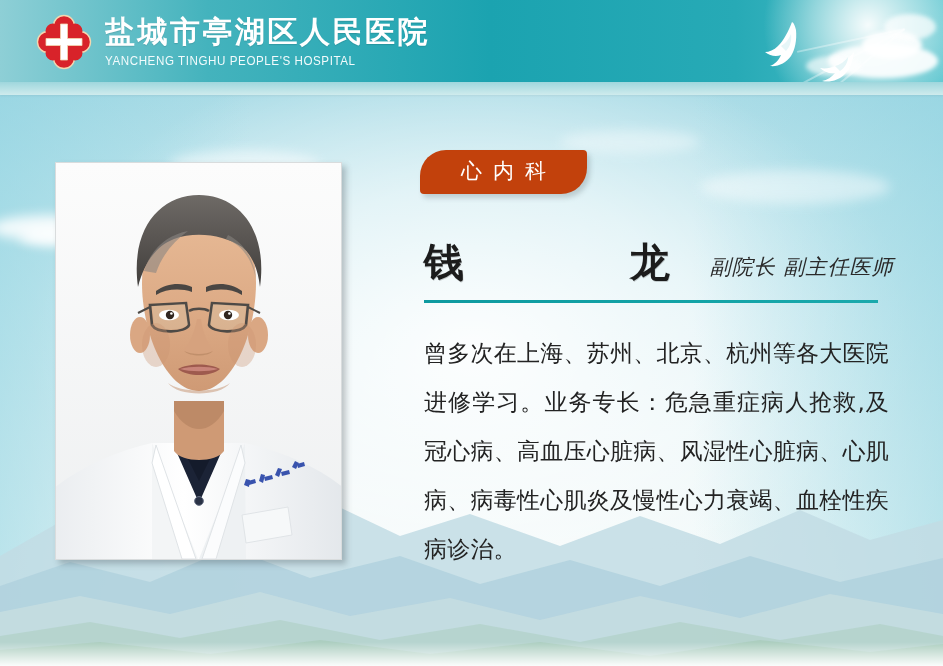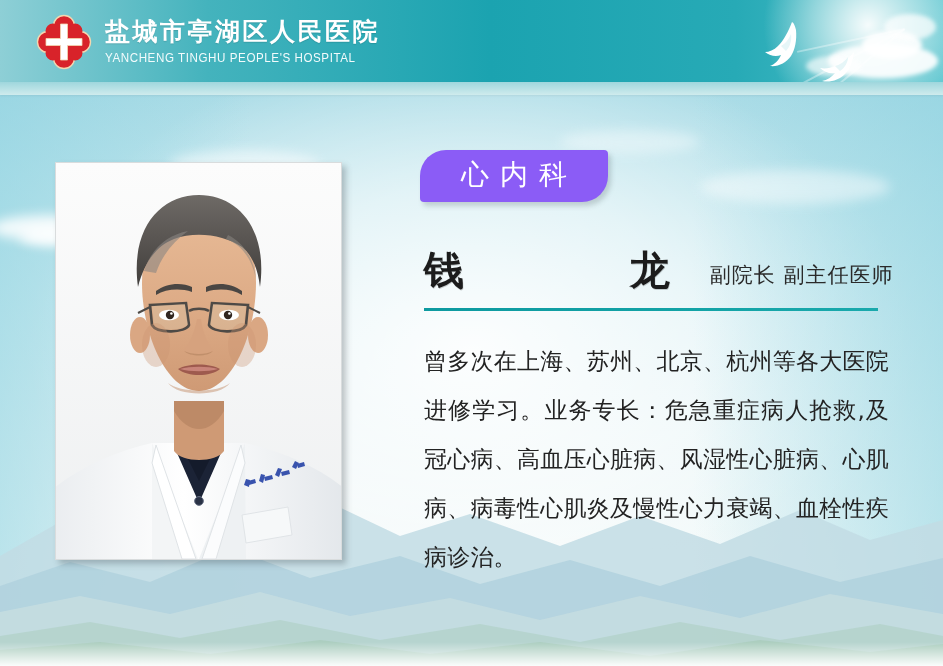--- a/index.html
+++ b/index.html
@@ -52,21 +52,21 @@
   .hdr-strip{
     position:absolute;left:0;top:82px;width:943px;height:13px;
     background:linear-gradient(to bottom,#9fd7dd 0%, #b9e2e6 55%, #cfebed 100%);
     box-shadow:0 1px 2px rgba(0,0,0,0.06);
   }
 
   
   .logo-wrap{position:absolute;left:36px;top:14px;display:flex;align-items:center;gap:13px;}
   .logo-mark{position:relative;width:56px;height:56px;}
   .brand-cn{
-    color:#ffffff;font-size:25px;font-weight:bold;letter-spacing:2.5px;
+    color:#ffffff;font-size:30px;font-weight:bold;letter-spacing:2.5px;
     line-height:1;margin:0;text-shadow:0 1px 1px rgba(0,0,0,0.12);
     font-family:"DejaVu Sans","Liberation Sans",sans-serif;
   }
   .brand-en{
     color:#f2fbfc;font-size:12.5px;letter-spacing:0.6px;margin-top:7px;
     font-family:"Liberation Sans","DejaVu Sans",sans-serif;
     transform:scaleX(0.93);transform-origin:left center;white-space:nowrap;
   }
 
   
@@ -76,37 +76,37 @@
     border:1px solid #d9dcdd;
     box-shadow:4px 4px 6px rgba(60,70,75,0.30);
     overflow:hidden;
   }
   .ph-canvas{position:absolute;left:0;top:0;width:100%;height:100%;}
 
   
   .content{position:absolute;left:400px;top:150px;width:500px;}
   .dept-badge{
     position:relative;display:inline-block;margin-left:20px;
-    background:#8b5cf6;color:#ffffff;
+    background:#c2410c;color:#ffffff;
     padding:10px 30px 11px 30px;
     border-radius:26px 4px 26px 4px;
-    font-size:28px;letter-spacing:11px;text-indent:11px;font-weight:500;
+    font-size:21px;letter-spacing:11px;text-indent:11px;font-weight:500;
     box-shadow:3px 4px 5px rgba(80,95,100,0.25);
     line-height:1.1;
   }
   .name-row{display:flex;align-items:baseline;margin:48px 0 0 24px;}
   .doc-name{
     font-family:"DejaVu Serif","Liberation Serif",serif;
     font-size:40px;font-weight:bold;color:#1c1c1c;
     letter-spacing:22px;line-height:1;white-space:pre;
     text-shadow:0.5px 0.5px 0 rgba(0,0,0,0.18);
   }
   .doc-title{
     font-size:21px;color:#2a2a2a;margin-left:18px;letter-spacing:1px;
-    position:relative;top:-2px;
+    position:relative;top:-2px;font-style:italic;
   }
   .divider{
     height:3px;margin:17px 0 0 24px;width:454px;
     background:linear-gradient(to right,#0e9aa0 0%,#13a3a6 60%,#1aa9ac 100%);
   }
   .bio{
     margin:26px 0 0 24px;width:465px;
     font-size:23px;color:#232323;line-height:49px;letter-spacing:0.2px;
     text-align:justify;
   }

